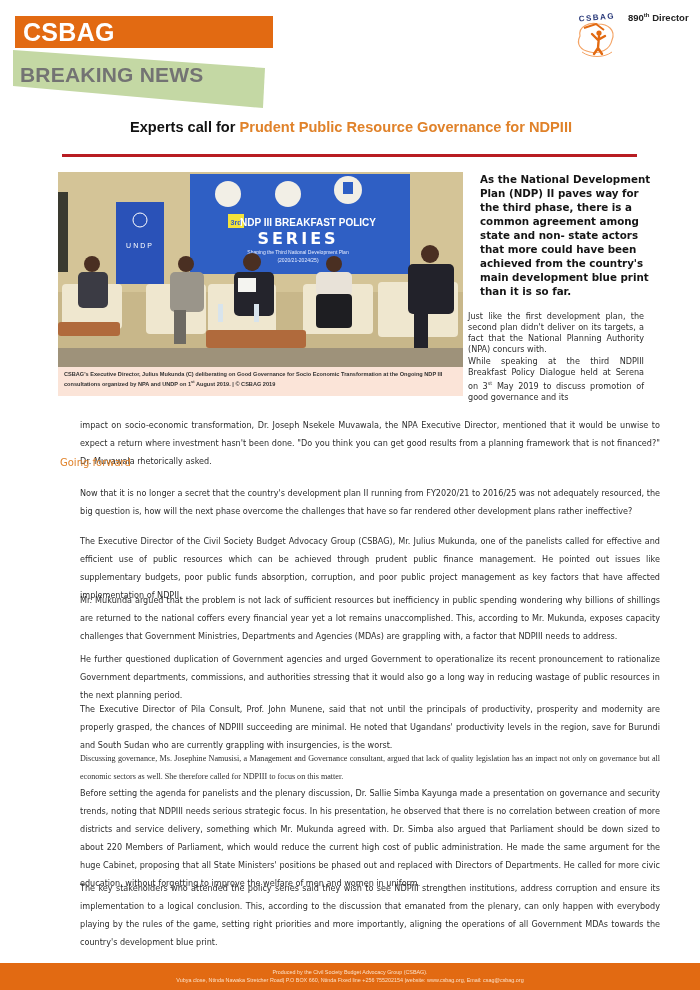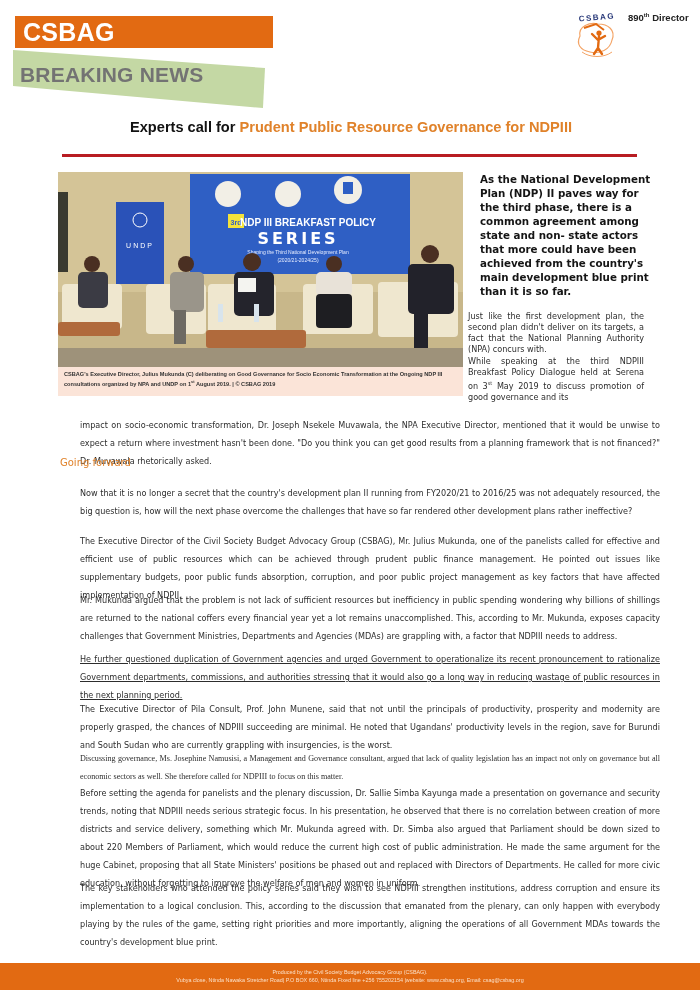--- a/index.html
+++ b/index.html
@@ -193,21 +193,21 @@
 <div class="abs side-text side1">Just like the first development plan, the second plan didn't deliver on its targets, a fact that the National Planning Authority (NPA) concurs with.</div>
 <div class="abs side-text side2">
   <span>While speaking at the third NDPIII Breakfast Policy Dialogue held at Serena on 3</span><sup>st</sup><span> May 2019 to discuss promotion of good governance and its</span>
 </div>
 
 <p class="abs body-text" style="top:400px;">impact on socio-economic transformation, Dr. Joseph Nsekele Muvawala, the NPA Executive Director, mentioned that it would be unwise to expect a return where investment hasn't been done.  "Do you think you can get good results from a planning framework that is not financed?" Dr. Muvawala rhetorically asked.</p>
 <div class="abs subhead">Going forward</div>
 <p class="abs body-text" style="top:468px;">Now that it is no longer a secret that the country's development plan II running from FY2020/21 to 2016/25 was not adequately resourced, the big question is, how will the next phase overcome the challenges that have so far rendered other development plans rather ineffective?</p>
 <p class="abs body-text" style="top:516px;">The Executive Director of the Civil Society Budget Advocacy Group (CSBAG), Mr. Julius Mukunda, one of the panelists called for effective and efficient use of public resources which can be achieved through prudent public finance management. He pointed out issues like supplementary budgets, poor public funds absorption, corruption, and poor public project management as key factors that have affected implementation of NDPII.</p>
 <p class="abs body-text" style="top:575px;">Mr. Mukunda argued that the problem is not lack of sufficient resources but inefficiency in public spending wondering why billions of shillings are returned to the national coffers every financial year yet a lot remains unaccomplished.  This, according to Mr. Mukunda, exposes capacity challenges that Government Ministries, Departments and Agencies (MDAs) are grappling with, a factor that NDPIII needs to address.</p>
-<p class="abs body-text" style="top:634px;text-decoration:underline;">He further questioned duplication of Government agencies and urged Government to operationalize its recent pronouncement to rationalize Government departments, commissions, and authorities stressing that it would also go a long way in reducing wastage of public resources in the next planning period.</p>
+<p class="abs body-text" style="top:634px;">He further questioned duplication of Government agencies and urged Government to operationalize its recent pronouncement to rationalize Government departments, commissions, and authorities stressing that it would also go a long way in reducing wastage of public resources in the next planning period.</p>
 <p class="abs body-text" style="top:684px;">The Executive Director of Pila Consult, Prof. John Munene, said that not until the principals of productivity, prosperity and modernity are properly grasped, the chances of NDPIII succeeding are minimal. He noted that Ugandans' productivity levels in the region, save for Burundi and South Sudan who are currently grappling with insurgencies, is the worst.</p>
 <p class="abs body-text" style="top:734px;font-family:Liberation Serif, serif;">Discussing governance, Ms. Josephine Namusisi, a Management and Governance consultant, argued that lack of quality legislation has an impact not only on governance but all economic sectors as well. She therefore called for NDPIII to focus on this matter.</p>
 <p class="abs body-text" style="top:768px;">Before setting the agenda for panelists and the plenary discussion, Dr. Sallie Simba Kayunga made a presentation on governance and security trends, noting that NDPIII needs serious strategic focus. In his presentation, he observed that there is no correlation between creation of more districts and service delivery, something which Mr. Mukunda agreed with. Dr. Simba also argued that Parliament should be down sized to about 220 Members of Parliament, which would reduce the current high cost of public administration. He made the same argument for the huge Cabinet, proposing that all State Ministers' positions be phased out and replaced with Directors of Departments. He called for more civic education, without forgetting to improve the welfare of men and women in uniform.</p>
 <p class="abs body-text" style="top:863px;">The key stakeholders who attended the policy series said they wish to see NDPIII strengthen institutions, address corruption and ensure its implementation to a logical conclusion. This, according to the discussion that emanated from the plenary, can only happen with everybody playing by the rules of the game, setting right priorities and more importantly, aligning the operations of all Government MDAs towards the country's development blue print.</p>
 
 <div class="abs footer">
   <div class="l1">Produced by the Civil Society Budget Advocacy Group (CSBAG).</div>
   <div>Vubya close, Ntinda Nawaka Stretcher Road| P.O BOX 660, Ntinda Fixed line +256 755202154 |website: www.csbag.org, Email: csag@csbag.org</div>
 </div>
 

